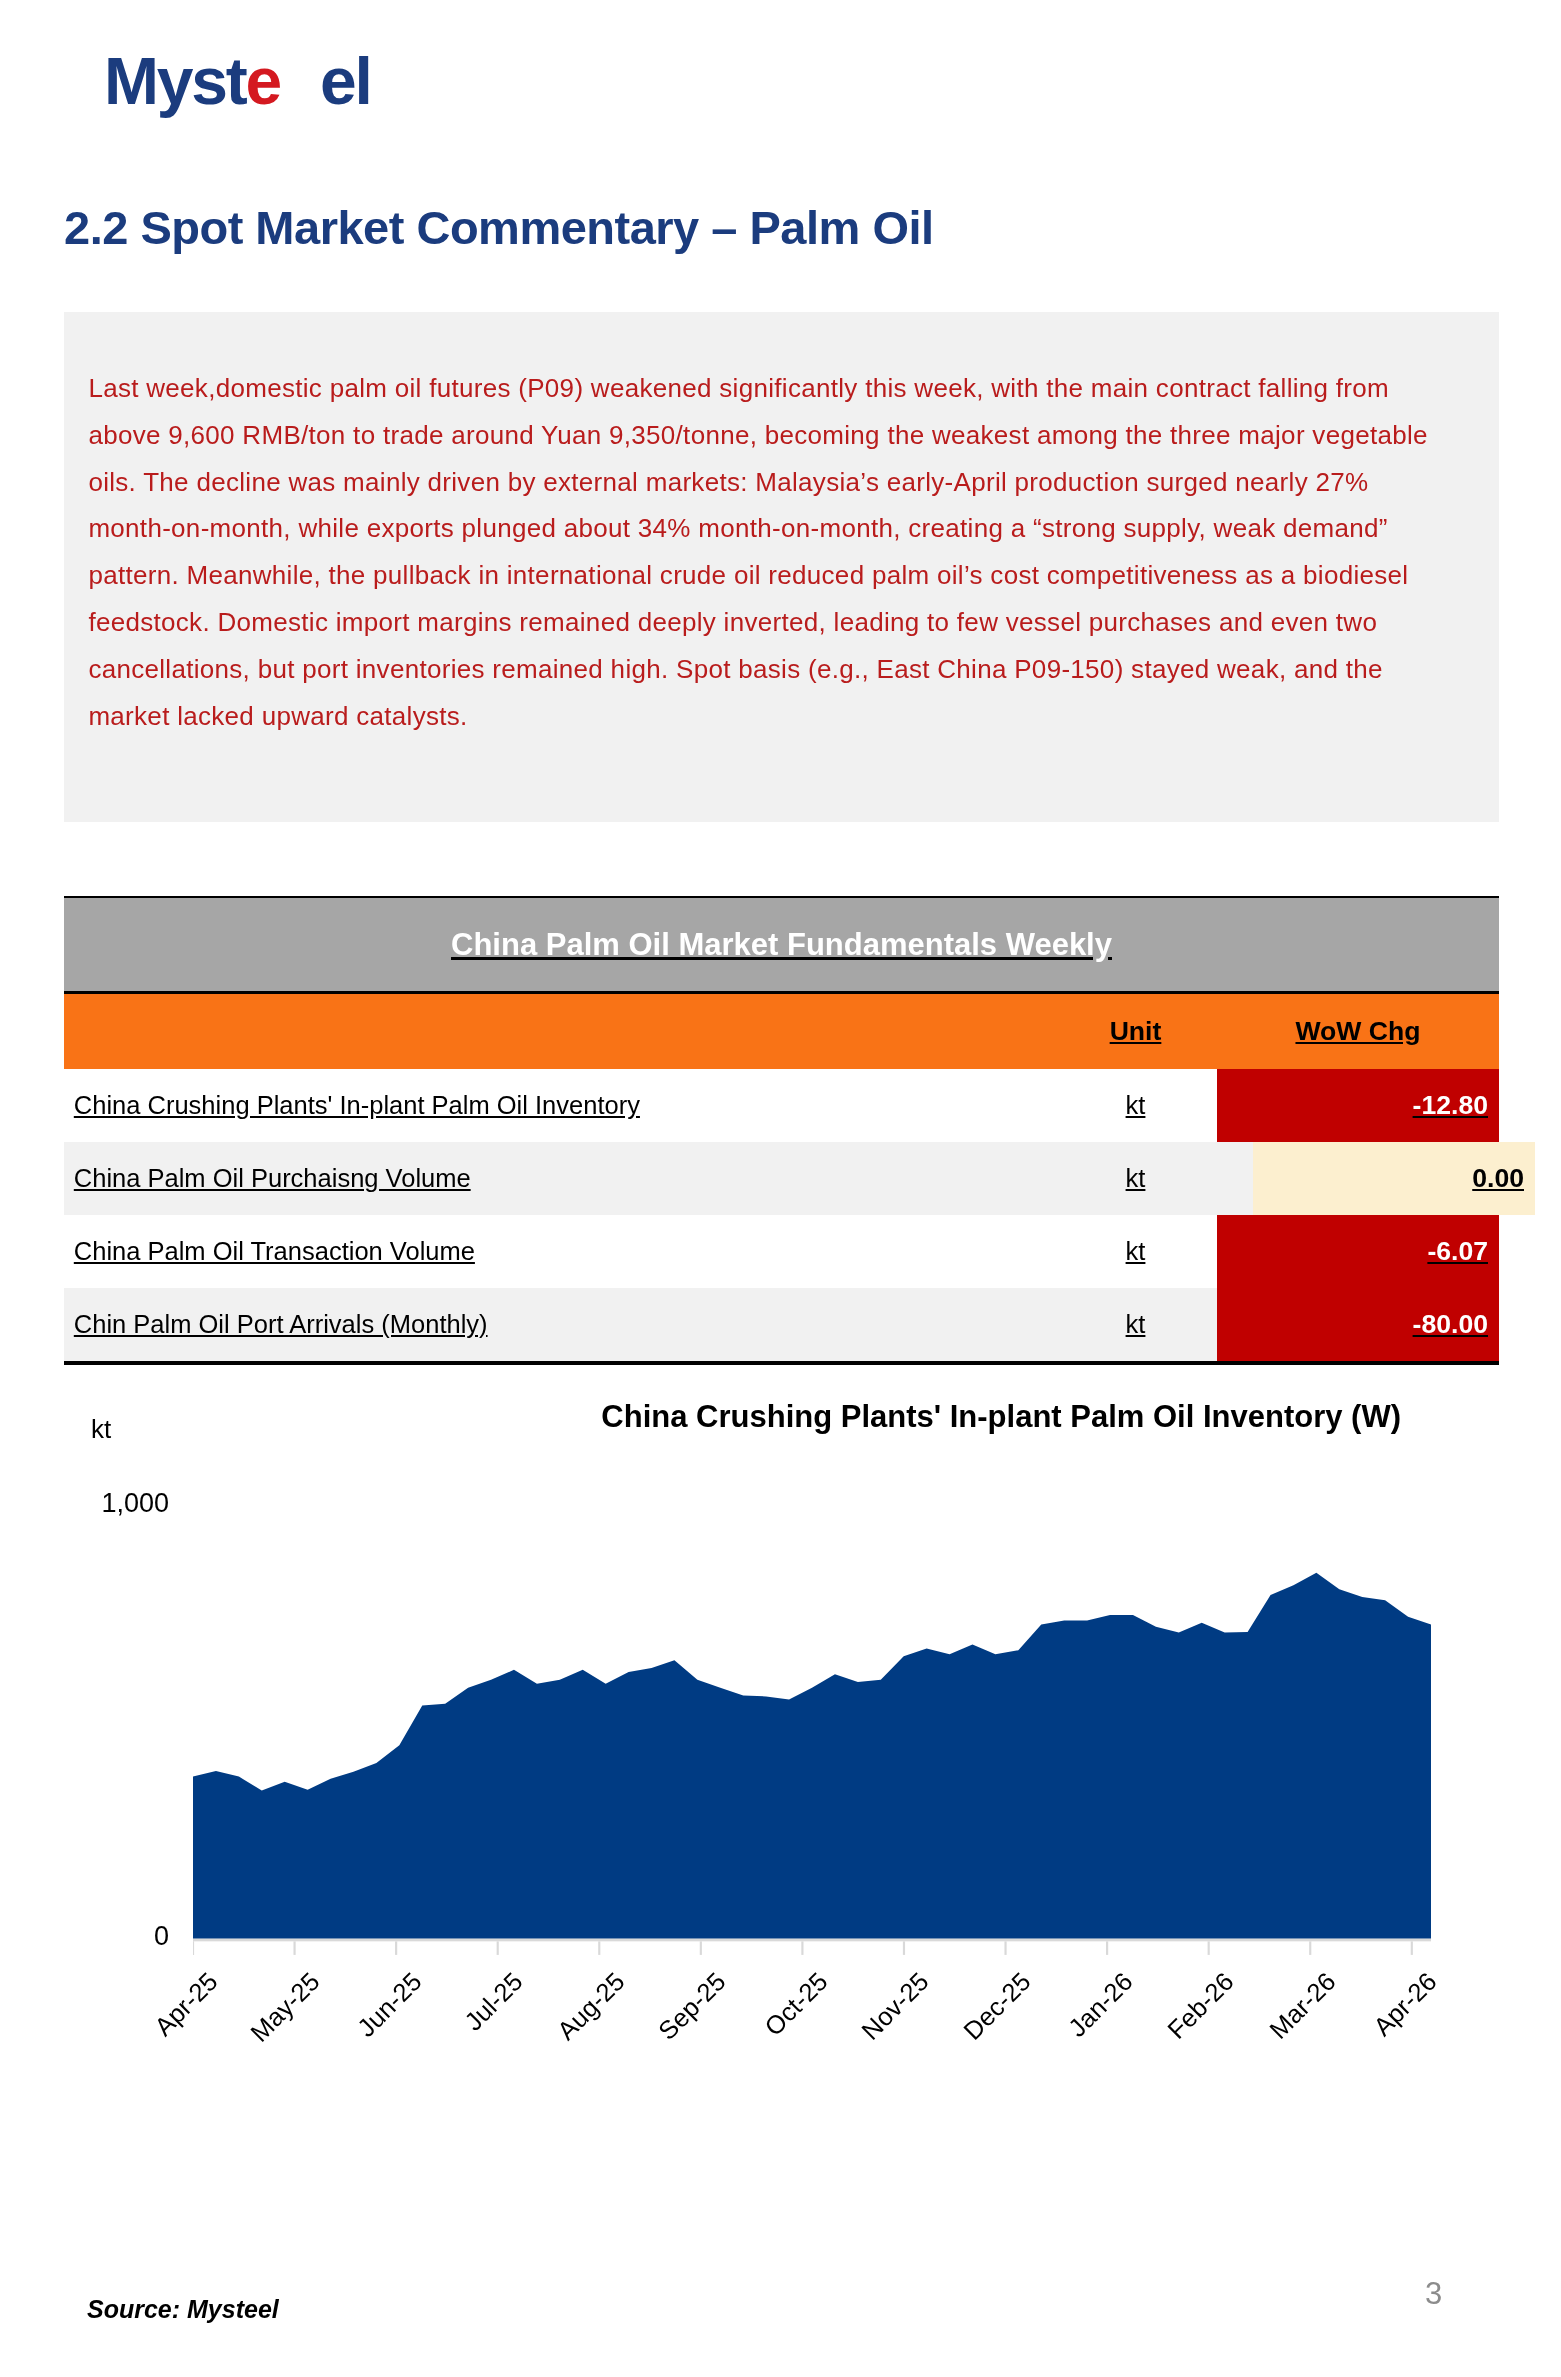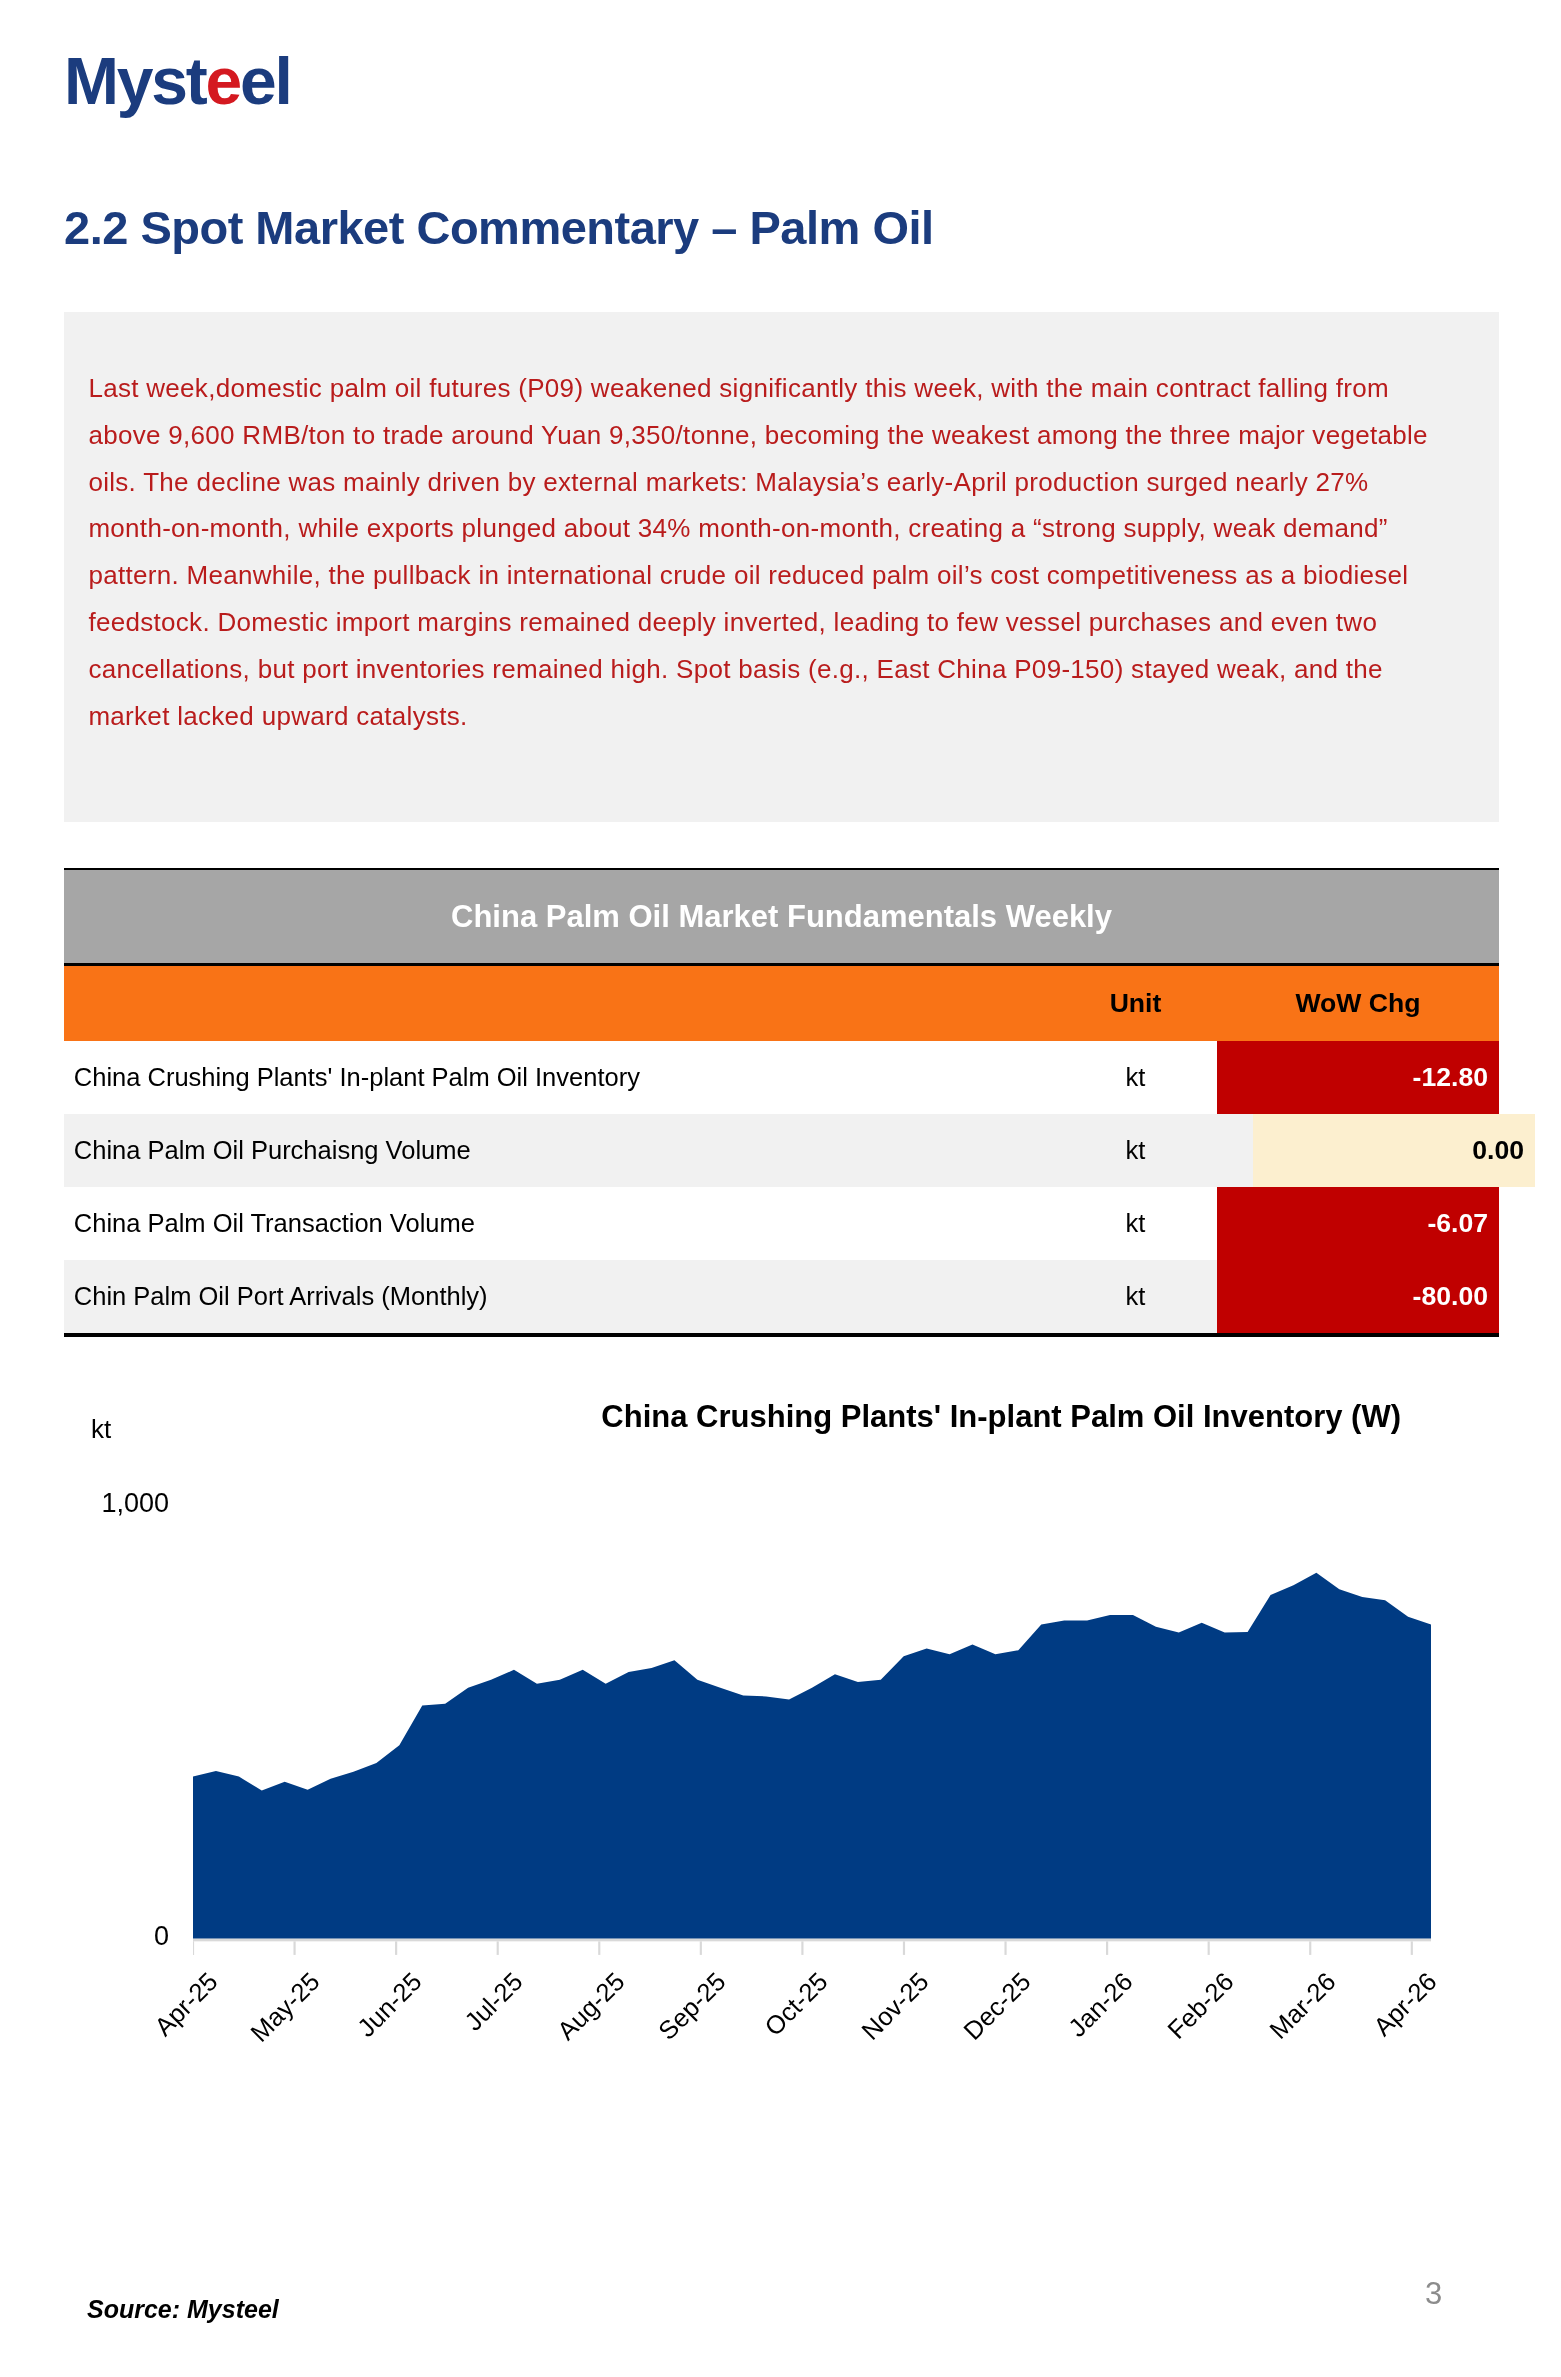--- a/index.html
+++ b/index.html
@@ -2,31 +2,31 @@
 <html style="font-size:8.7px"><head>
 <meta charset="utf-8">
 <style>
   html,body{margin:0;padding:0;}
   body{
     width:1562px;height:2377px;position:relative;background:#ffffff;
     font-family:"Liberation Sans","DejaVu Sans",sans-serif;color:#000;
   }
   
   .logo{position:absolute;left:64px;top:42px;font-size:66px;font-weight:700;letter-spacing:-2.2px;line-height:1.2;}
-  .logo .navy{color:#1b3c7e;}
+  .logo .navy{color:#1b3c7e;margin-left:40px;}
   .logo .red{color:#d41920;}
   .heading{position:absolute;left:64px;top:169px;font-size:47px;font-weight:700;color:#1b3c7e;letter-spacing:-0.5px;}
   
   .commentary-box{
     position:absolute;left:64px;top:312px;width:1435px;height:510px;box-sizing:border-box;
     background:#f1f1f1;padding:53px 46px 0 24.4px;
   }
   .commentary-text{font-size:26px;line-height:1.8;color:#b91c1c;letter-spacing:0.3px;}
   
-  .fund-table{position:absolute;left:64px;top:868px;width:1435px;box-sizing:border-box;}
+  .fund-table{position:absolute;left:64px;top:896px;width:1435px;box-sizing:border-box;text-decoration:underline;}
   .fund-title{
     height:98px;background:#a6a6a6;border-top:2.7px solid #000;border-bottom:3.8px solid #000;
     display:flex;align-items:center;justify-content:center;
     color:#fff;font-size:31px;font-weight:700;box-sizing:border-box;
   }
   .fund-row{display:flex;height:73px;align-items:stretch;}
   .fund-header{background:#f97316;height:75px;}
   .row-plain{background:#ffffff;}
   .row-alt{background:#f1f1f1;}
   .col-name{flex:0 0 990px;display:flex;align-items:center;padding-left:9.8px;box-sizing:border-box;font-size:25.5px;}

